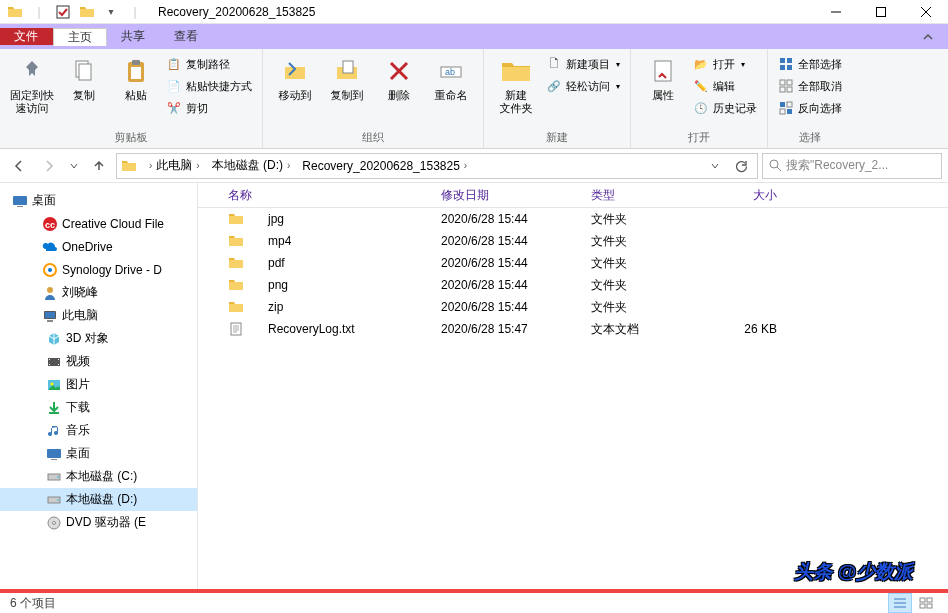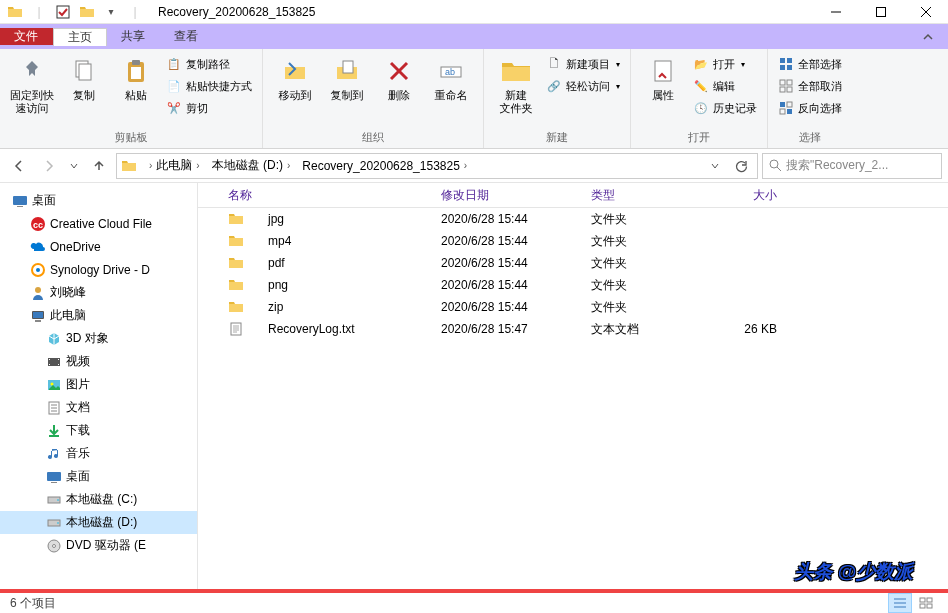--- a/index.html
+++ b/index.html
@@ -40,21 +40,21 @@
 .addr-seg .chev { padding: 0 4px; color: #555; font-size: 10px; }
 .addr-tools { display: flex; gap: 2px; margin-left: auto; }
 .addr-tools .mini { width: 24px; height: 22px; display: flex; align-items: center; justify-content: center; color: #555; }
 .search-box { width: 180px; height: 26px; border: 1px solid #ccc; display: flex; align-items: center; padding: 0 6px; color: #888; background: #fff; }
 .search-box .s-icon { margin-right: 4px; }
 
 
 .content { display: flex; height: 406px; }
 .nav-pane { width: 198px; border-right: 1px solid #e5e5e5; overflow: hidden; padding-top: 6px; }
 .nav-item { display: flex; align-items: center; height: 23px; padding-left: 12px; font-size: 12px; gap: 4px; }
-.nav-item.indent-1 { padding-left: 30px; }
+.nav-item.indent-1 { padding-left: 42px; }
 .nav-item.indent-2 { padding-left: 46px; }
 .nav-item.selected { background: #cce8ff; }
 .nav-item .n-icon { width: 16px; height: 16px; display: inline-flex; align-items: center; justify-content: center; }
 
 .list-pane { flex: 1; display: flex; flex-direction: column; }
 .list-header { display: flex; height: 25px; align-items: center; border-bottom: 1px solid #e5e5e5; color: #4c1d95; font-size: 12px; }
 .list-header > div { padding: 0 8px; }
 .col-name { width: 235px; padding-left: 30px !important; }
 .col-date { width: 150px; }
 .col-type { width: 112px; }
@@ -481,31 +481,20 @@
             <rect x="2" y="3" width="12" height="10" fill="#5bc0de"></rect>
             <circle cx="6" cy="7" r="1.5" fill="#ff0"></circle>
             <path d="M3 12l4-4 3 3 2-2 2 2v2H3z" fill="#2a5"></path>
           </svg>
         </span>
         <span>图片</span>
       </div>
       <div class="nav-item indent-2">
         <span class="n-icon">
           <svg width="16" height="16">
-            <rect x="3" y="2" width="10" height="12" fill="#fff" stroke="#888"></rect>
-            <line x1="5" y1="5" x2="11" y2="5" stroke="#888"></line>
-            <line x1="5" y1="8" x2="11" y2="8" stroke="#888"></line>
-            <line x1="5" y1="11" x2="11" y2="11" stroke="#888"></line>
-          </svg>
-        </span>
-        <span>文档</span>
-      </div>
-      <div class="nav-item indent-2">
-        <span class="n-icon">
-          <svg width="16" height="16">
             <path d="M8 2v8M4 7l4 4 4-4" stroke="#2a5" fill="none" stroke-width="2"></path>
             <line x1="3" y1="13" x2="13" y2="13" stroke="#2a5" stroke-width="2"></line>
           </svg>
         </span>
         <span>下载</span>
       </div>
       <div class="nav-item indent-2">
         <span class="n-icon">
           <svg width="16" height="16">
             <path d="M6 3v8a2 2 0 1 1-1-1.7V5l7-1v6a2 2 0 1 1-1-1.7V3z" fill="#3a7abd"></path>

